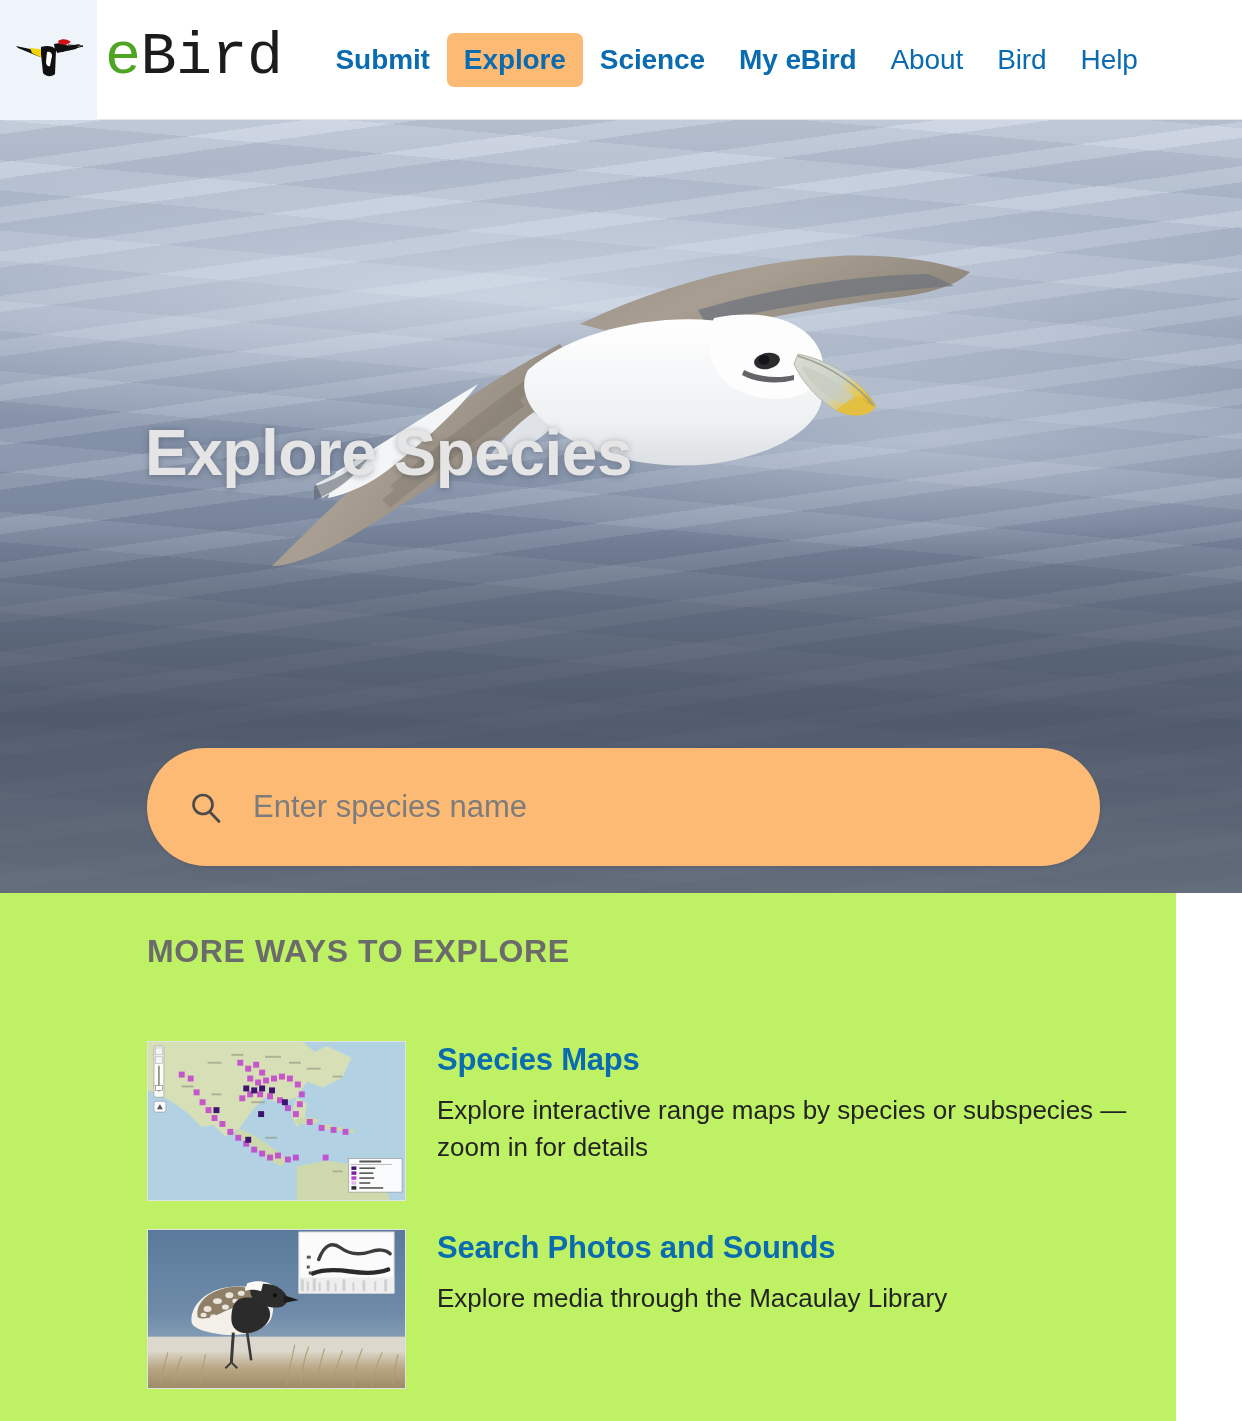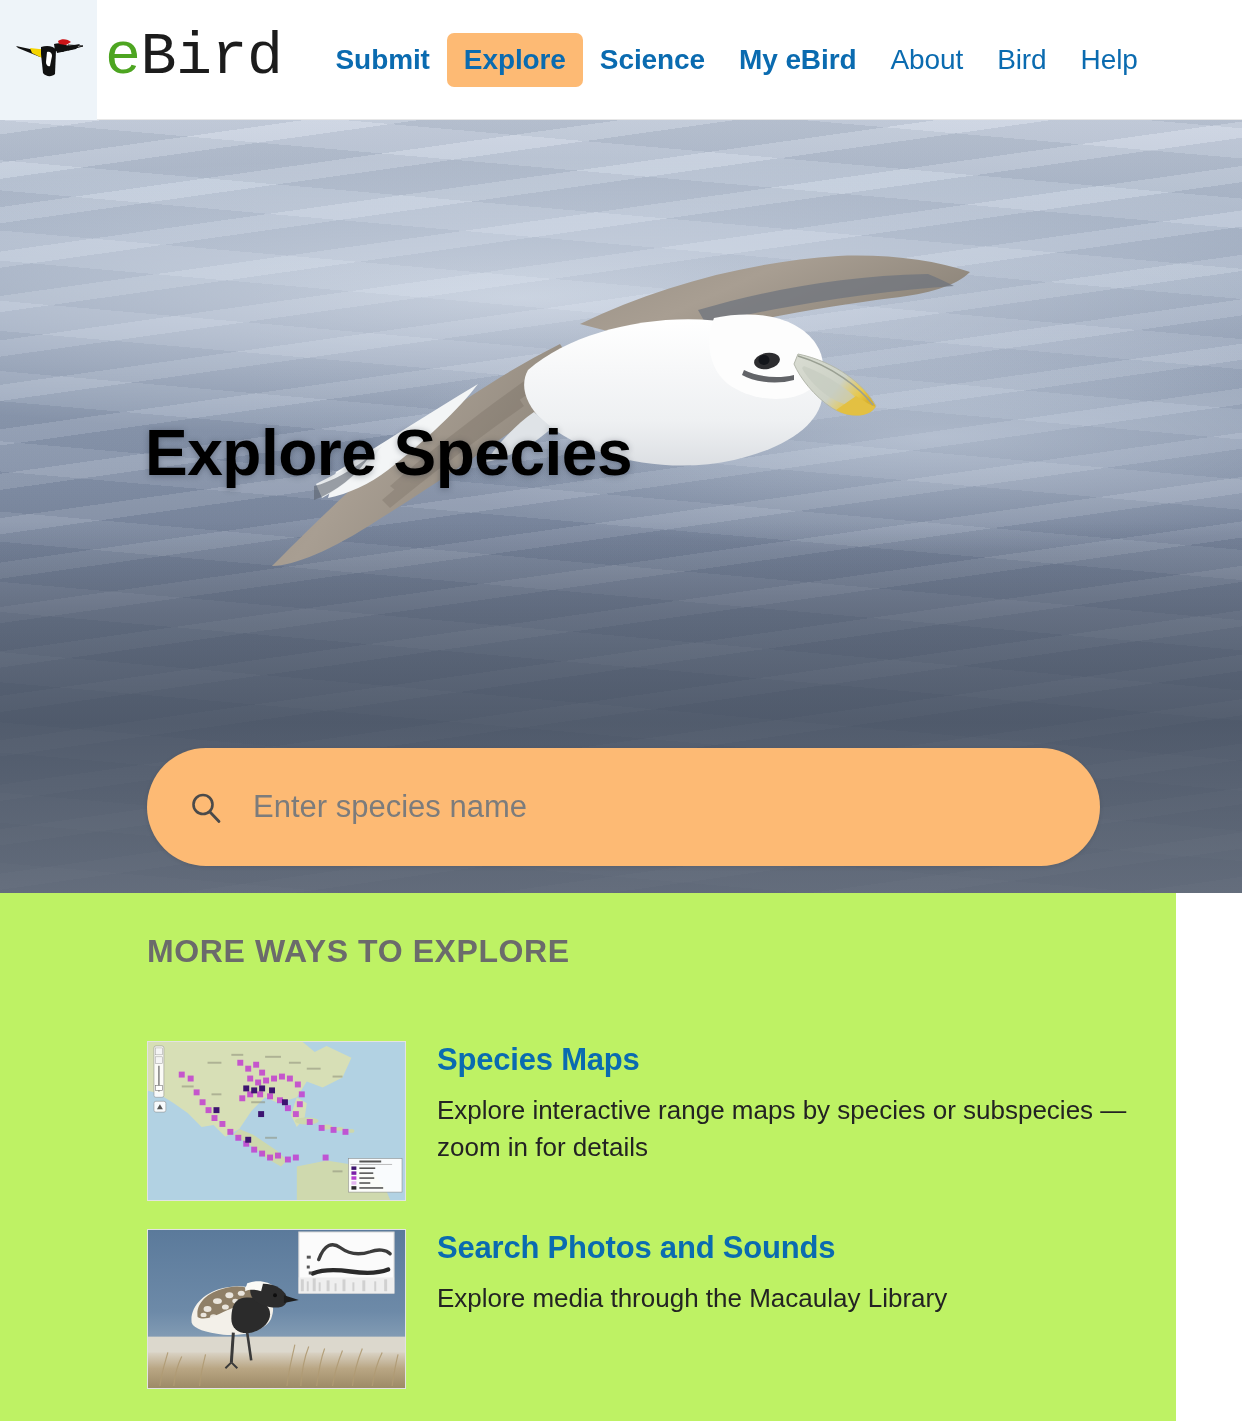--- a/index.html
+++ b/index.html
@@ -128,21 +128,21 @@
 
   .hero-content {
     position: absolute;
     left: 145px;
     top: 300px;
     width: 1000px;
   }
   .hero-title {
     font-size: 64px;
     font-weight: bold;
-    color: #000000;
+    color: #e5e5e5;
     letter-spacing: -0.5px;
     line-height: 1.05;
     text-shadow: 0 1px 6px rgba(25,35,50,0.35);
   }
   .hero-sub {
     margin-top: 16px;
     font-size: 27px;
     color: #f2f5f9;
     line-height: 1.42;
     max-width: 900px;

